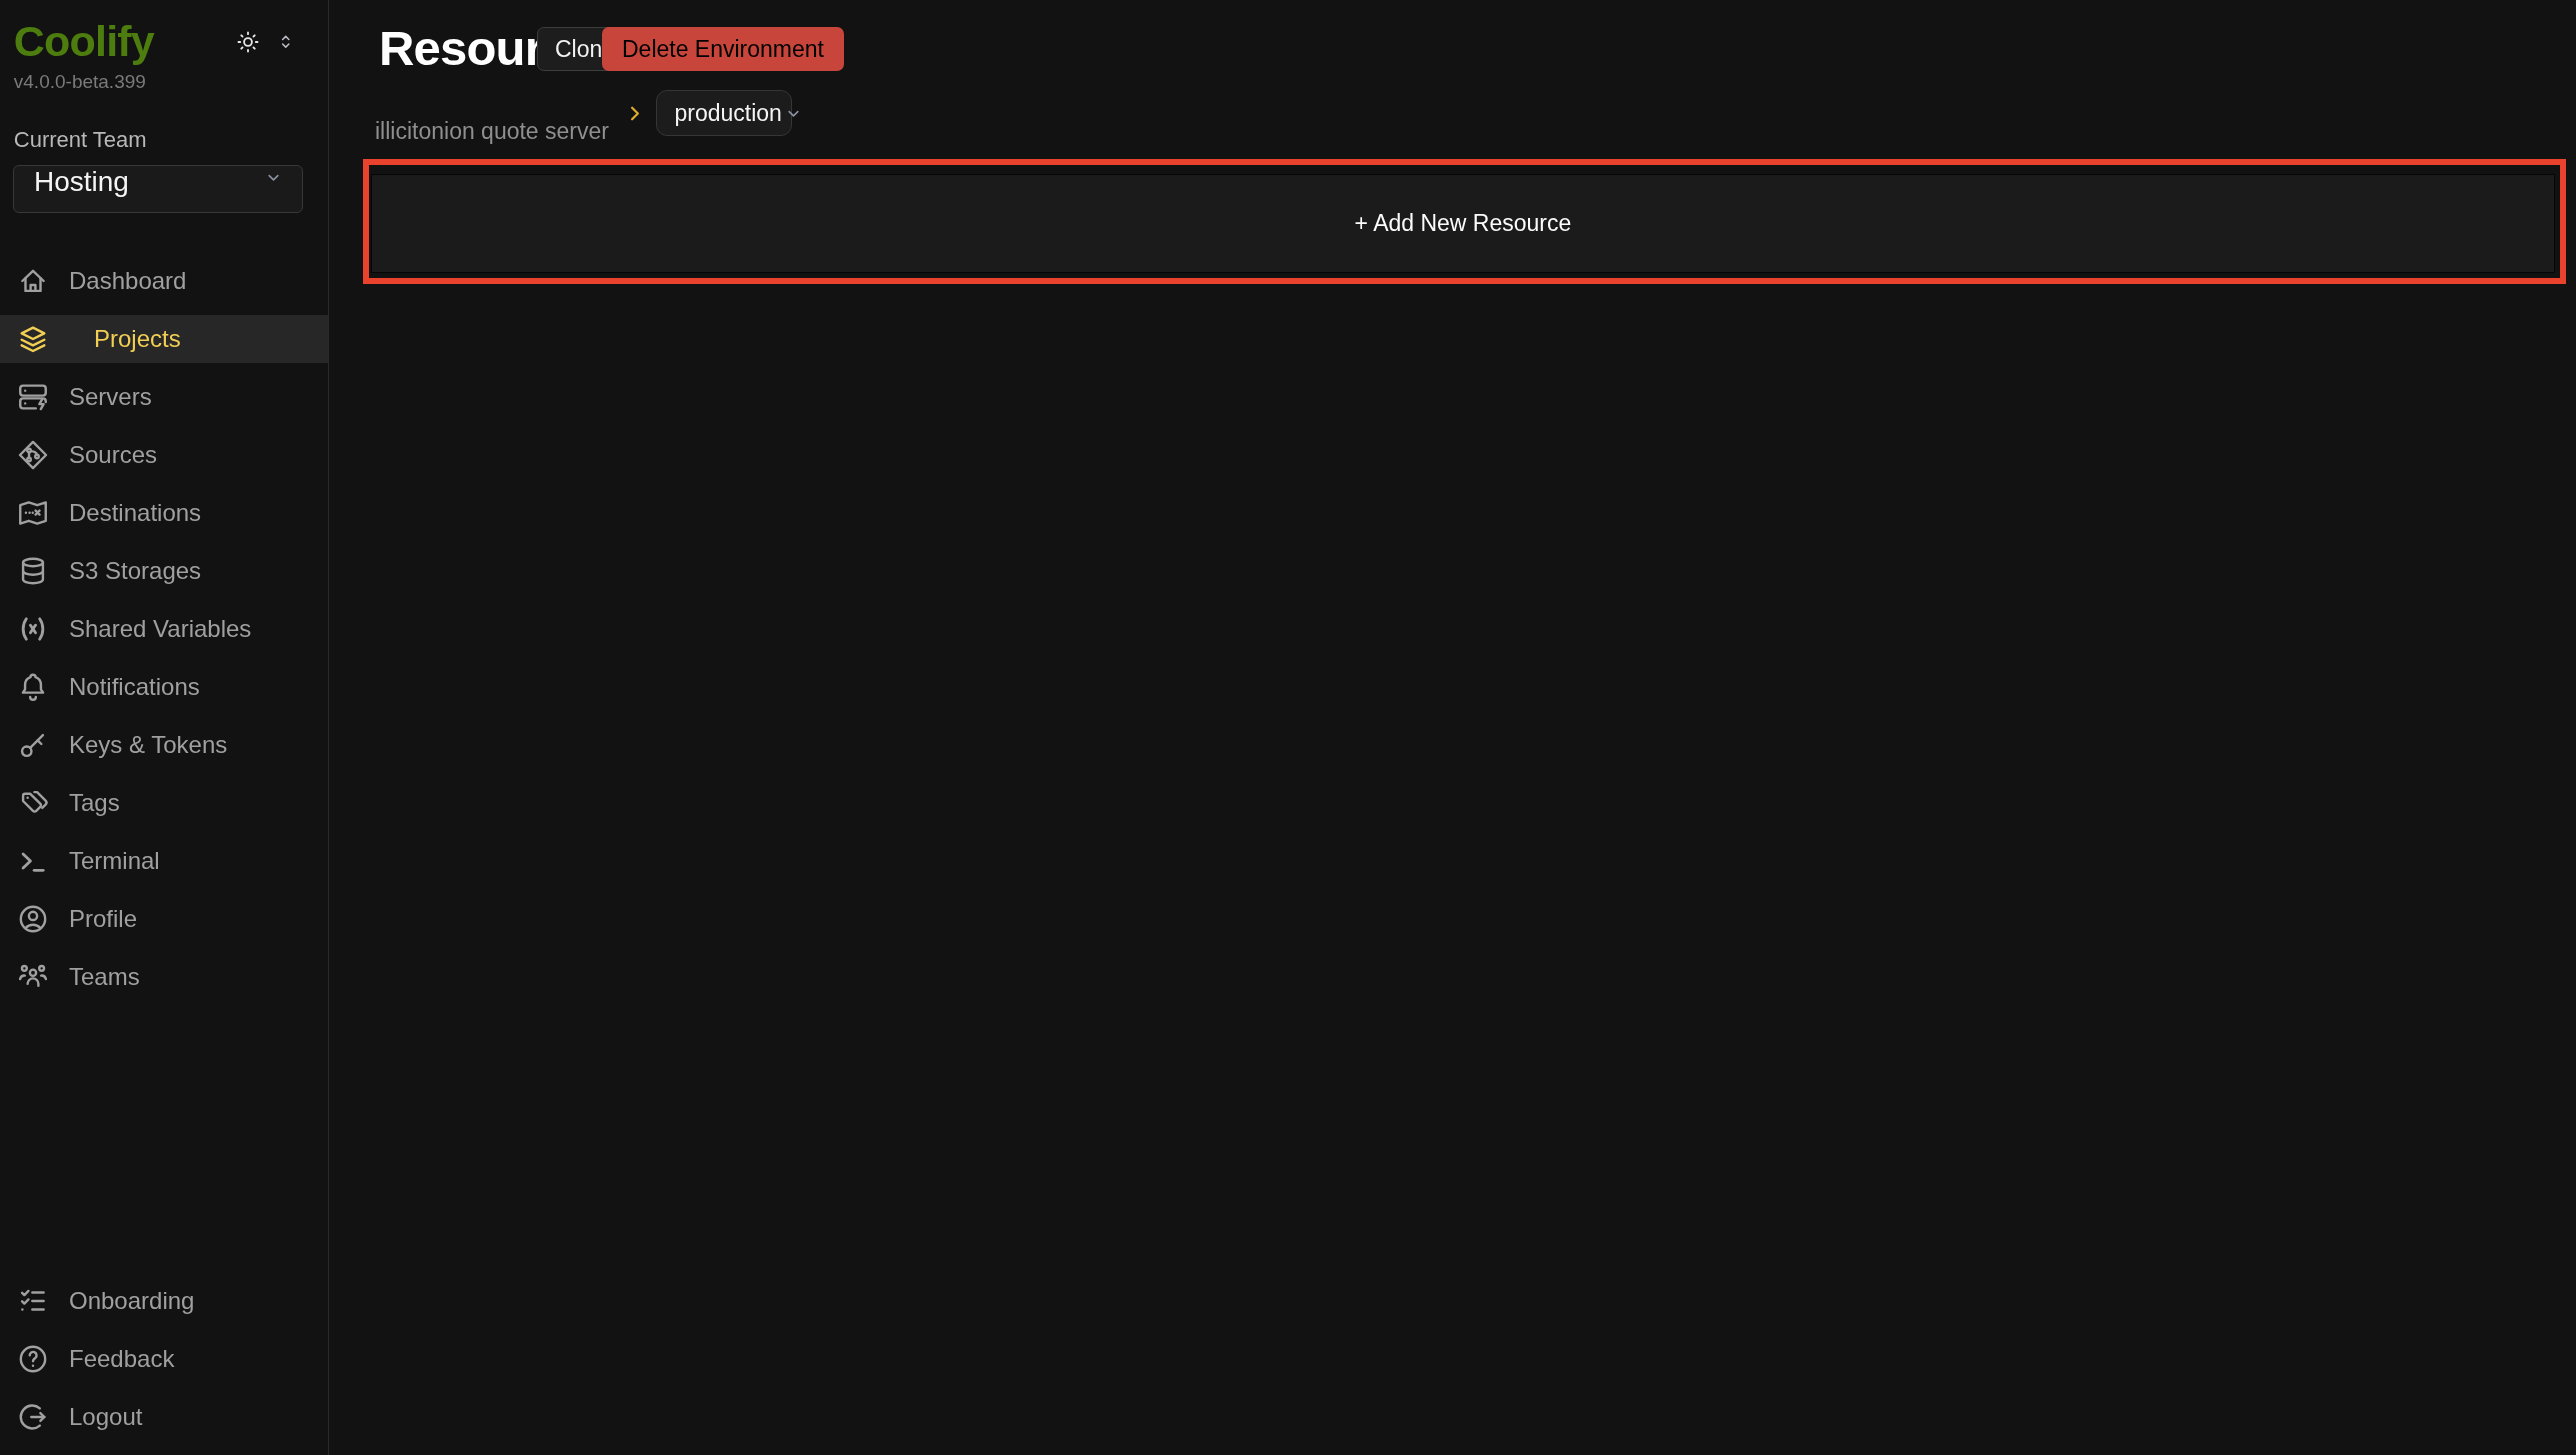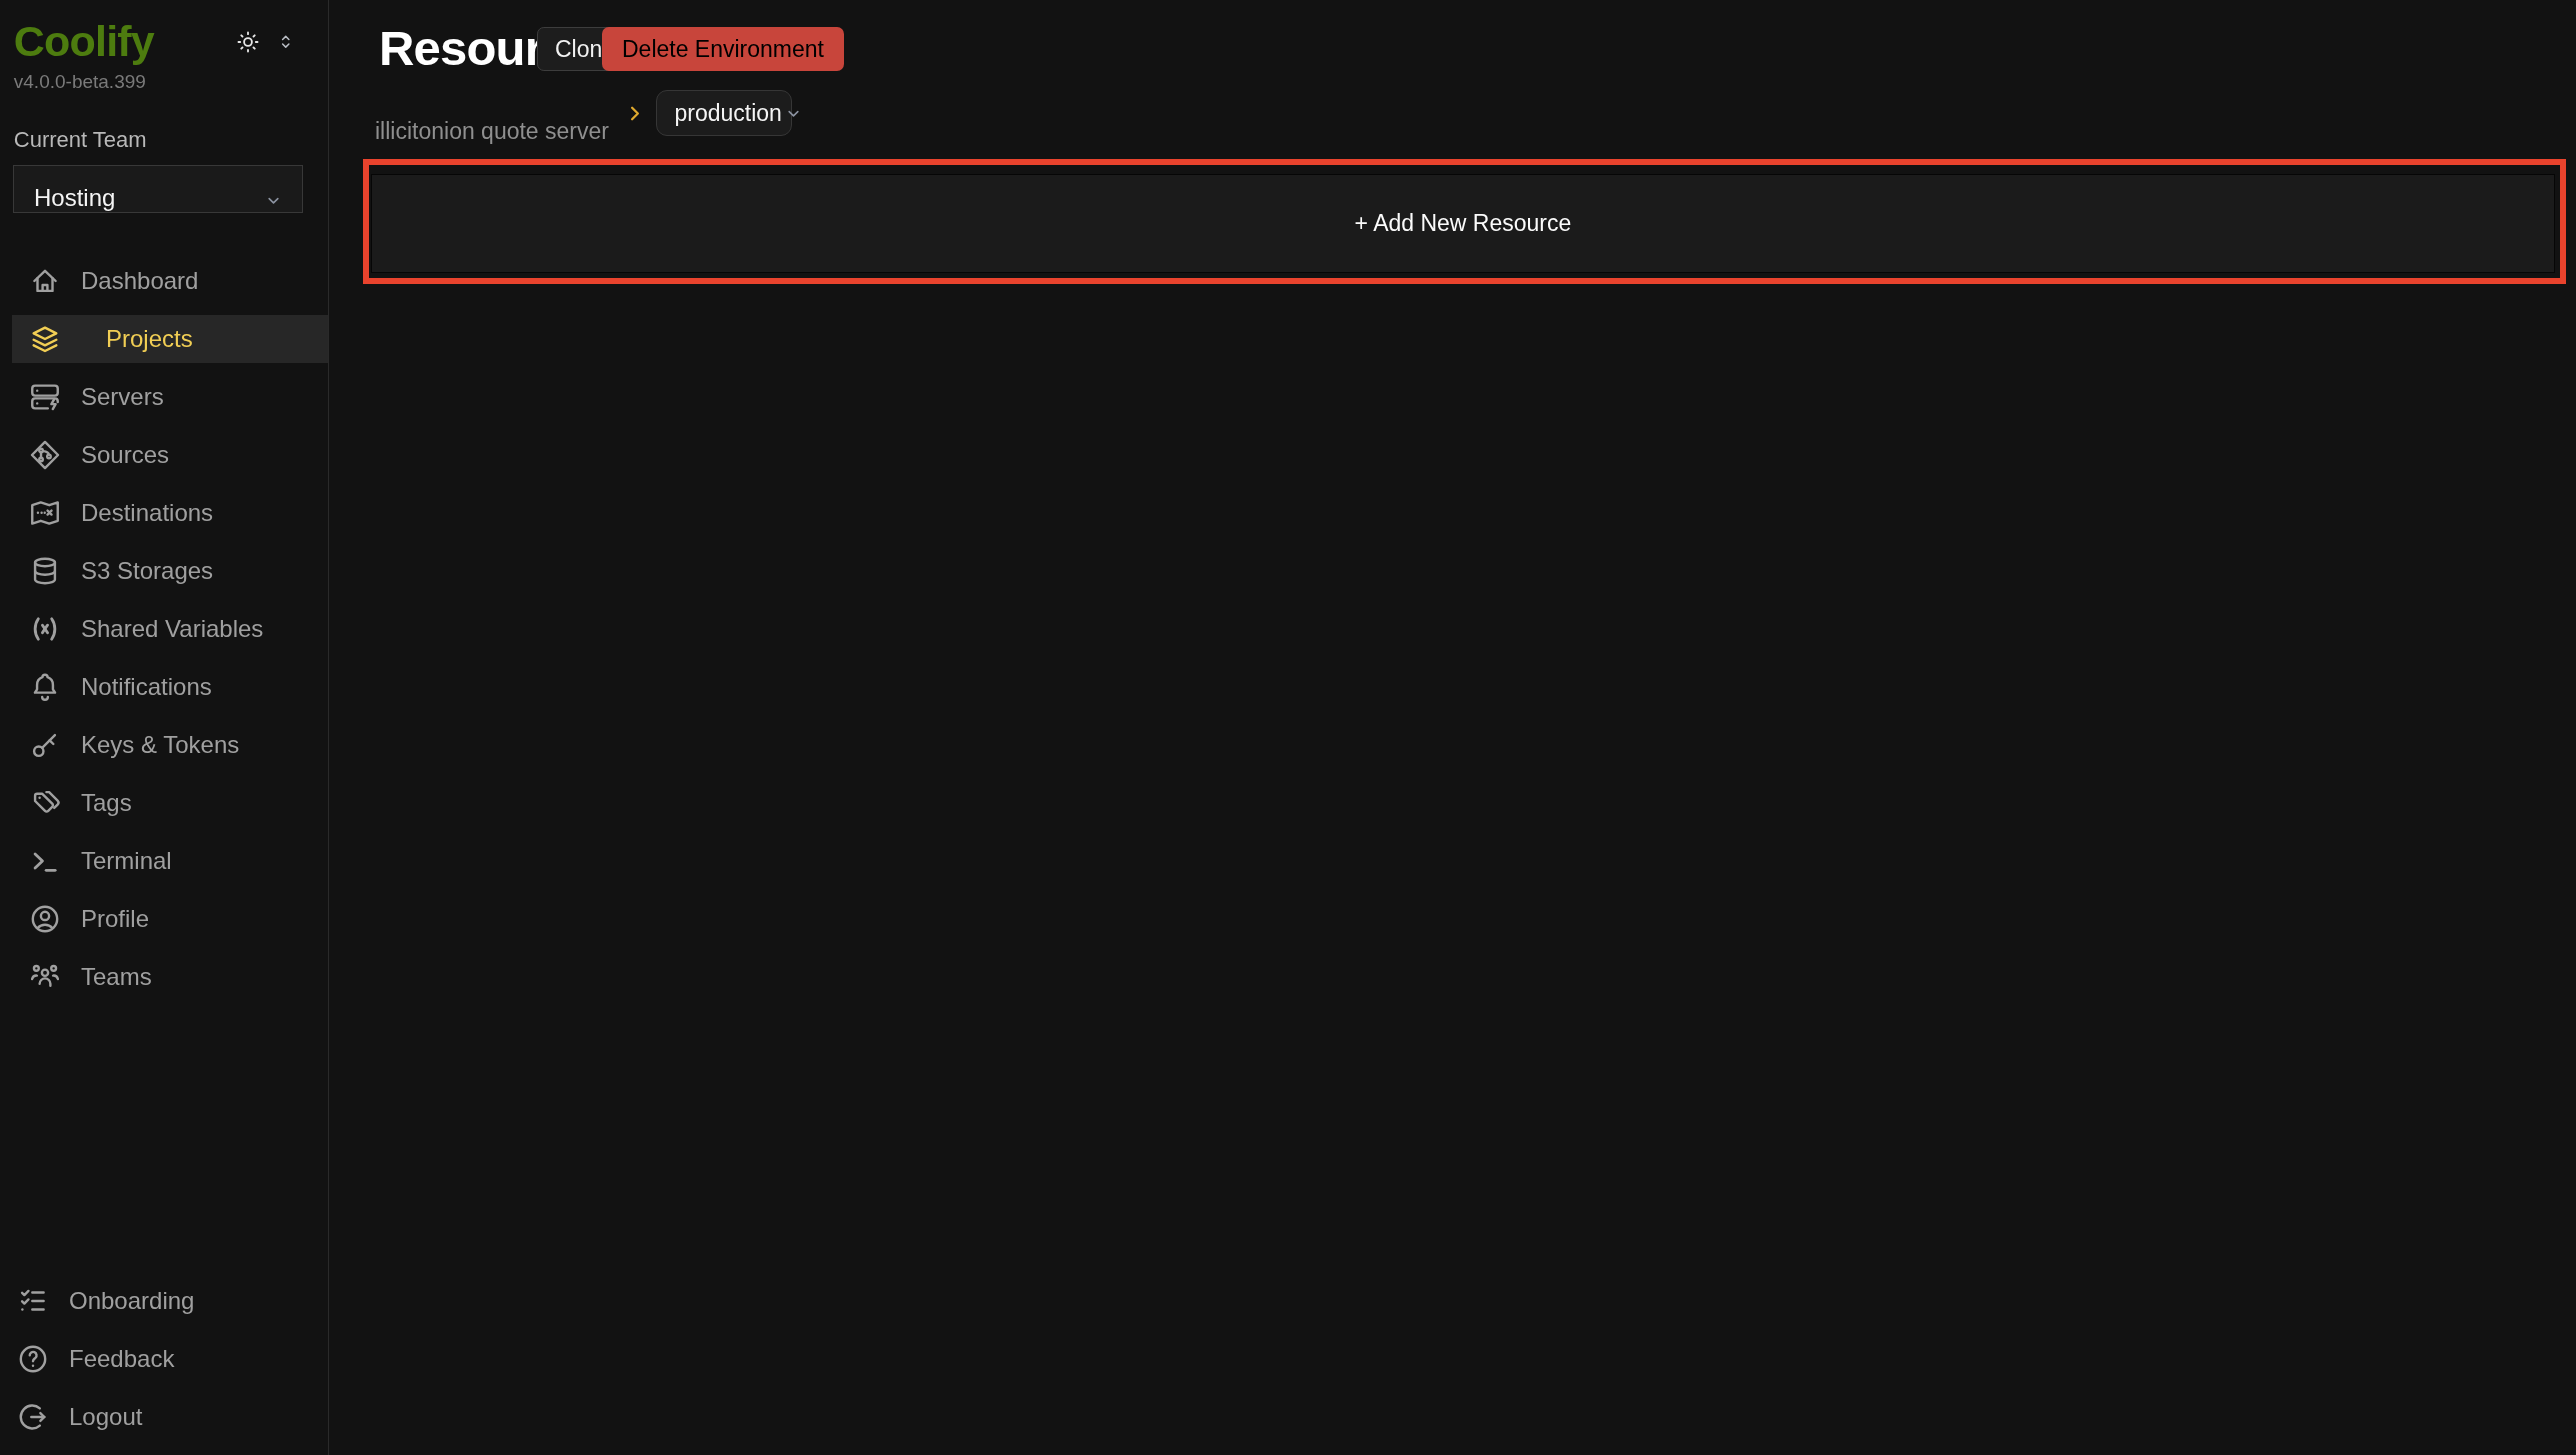--- a/index.html
+++ b/index.html
@@ -31,30 +31,30 @@
   .theme-controls .sun svg { width: 26px; height: 26px; color: #e6e6e6; }
   .theme-controls .sel svg { width: 21.5px; height: 21.5px; color: #b9bdc4; }
 
   .team-label { margin: 34px 0 0 13.8px; font-size: 22px; color: #b8b8b8; }
   .team-select {
     margin: 12.3px 0 0 13px;
     width: 290px; height: 48px;
     box-sizing: border-box;
     background: #1a1a1a;
     border: 1.5px solid #383838;
-    border-radius: 0;
-    display: flex; align-items: flex-end;
+    border-radius: 6px;
+    display: flex; align-items: flex-start;
     padding: 0 17px 0 20px;
-    font-size: 24px; color: #f5f5f5;
+    font-size: 28px; color: #f5f5f5;
     cursor: pointer;
   }
   .team-select .chev { margin-left: auto; }
   .chev svg { width: 23px; height: 23px; color: #8b92a0; display: block; }
 
-  .nav { margin-top: 44px; padding-left: 12px; }
+  .nav { margin-top: 44px; }
   .nav-item {
     display: flex; align-items: center;
     height: 48px; margin-bottom: 10px;
     padding-left: 16px;
     gap: 19px;
     font-size: 24px;
     color: #a0a0a0;
     cursor: pointer;
   }
   .nav-item .icon svg { width: 34px; height: 34px; display: block; }

